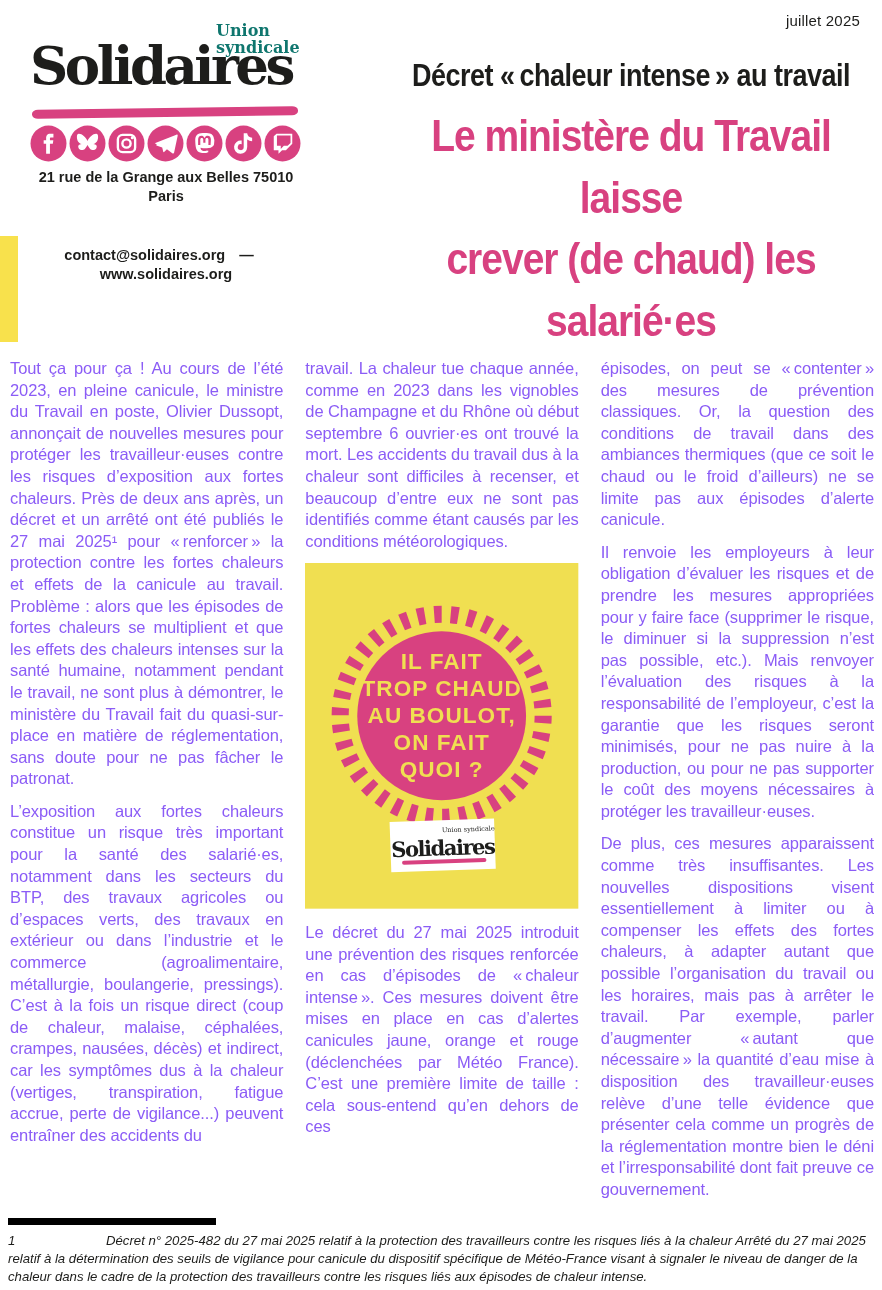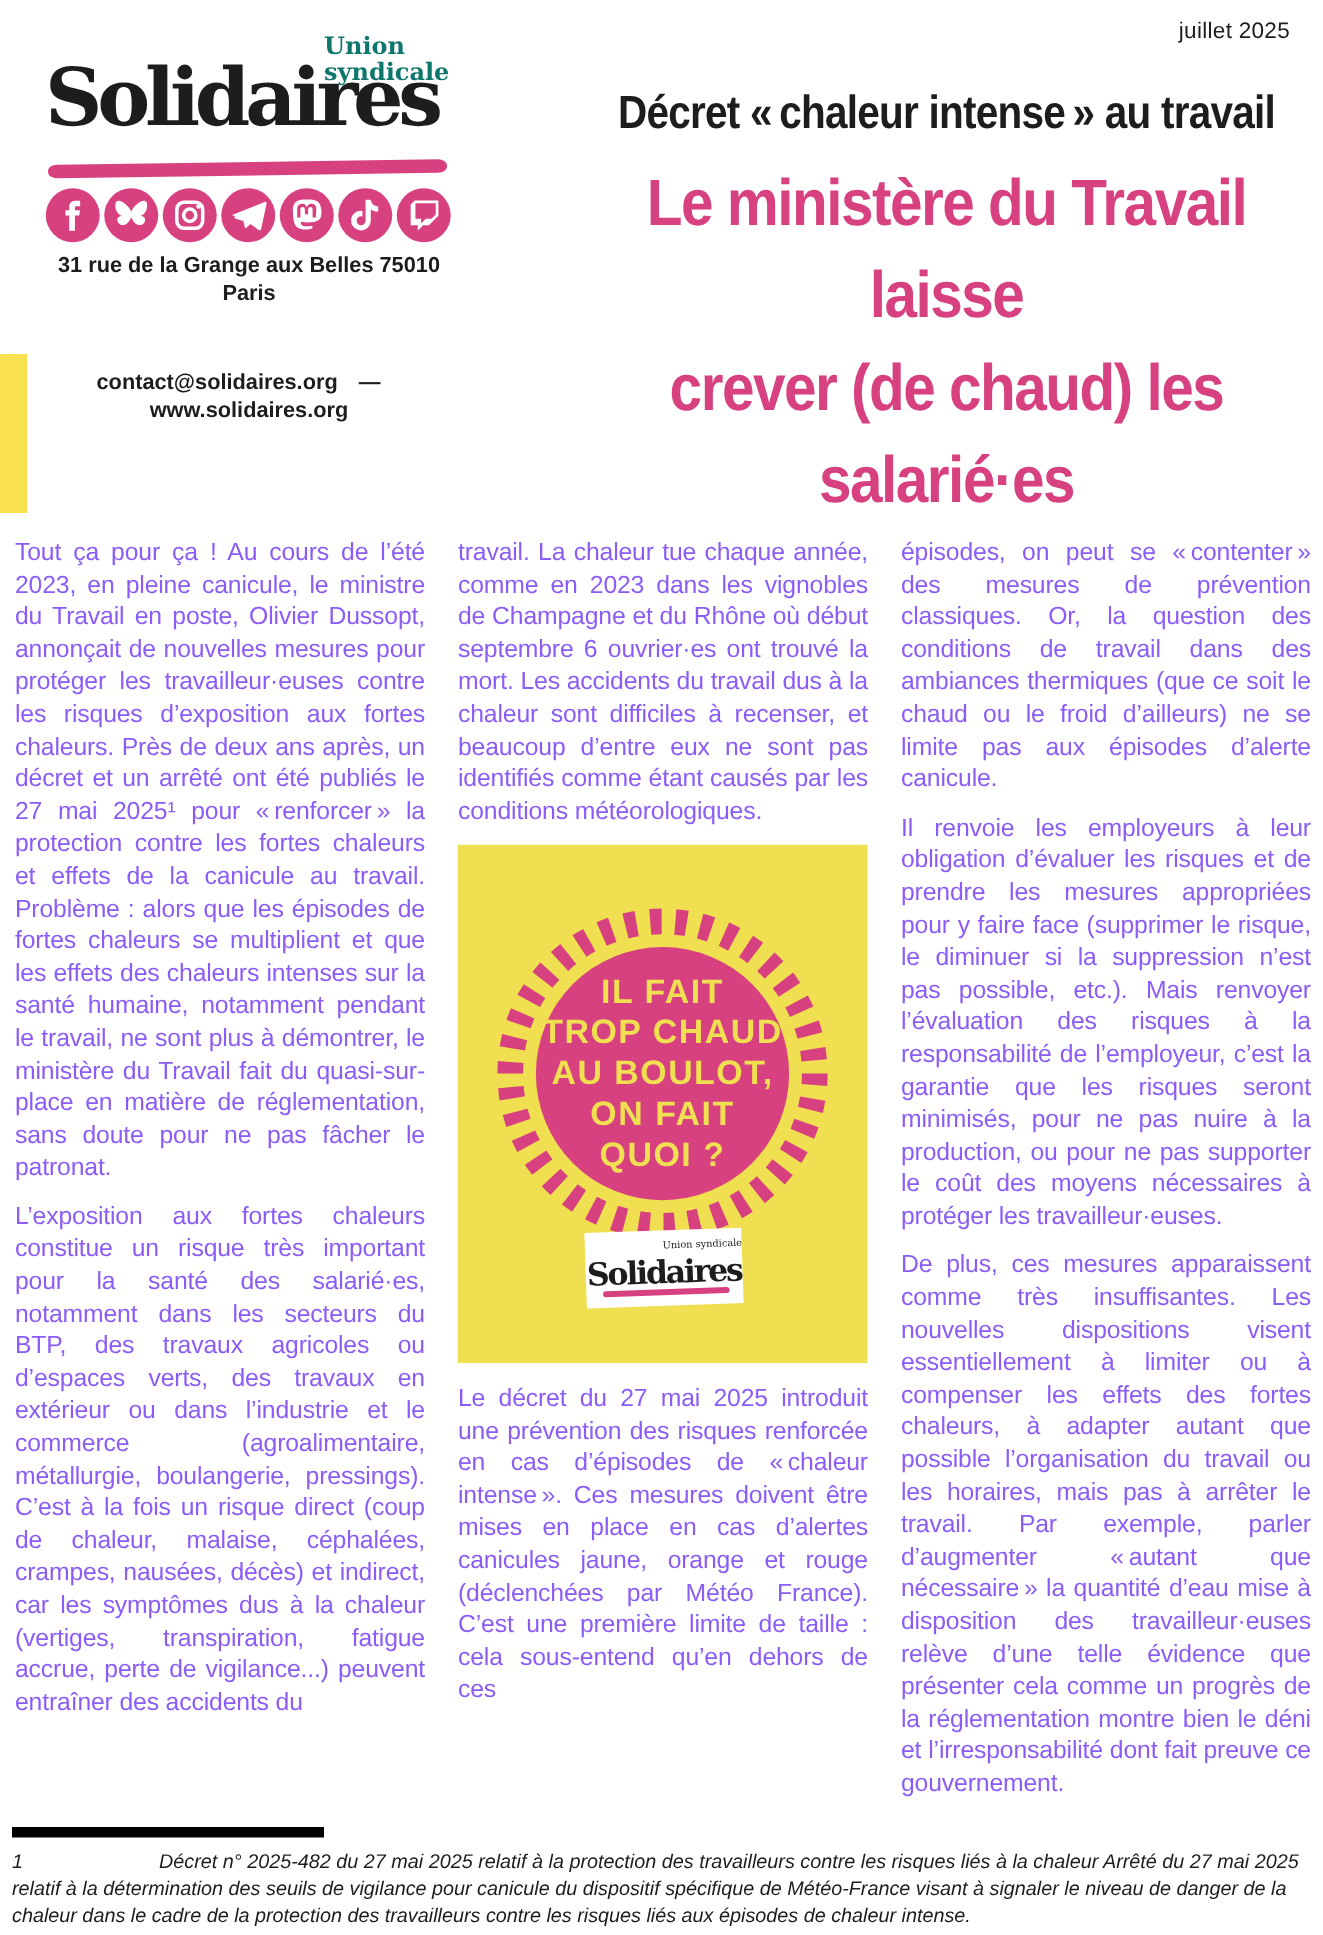--- a/index.html
+++ b/index.html
@@ -99,21 +99,21 @@
       </svg>
 
       <svg class="ic" viewBox="0 0 36 36">
         <circle cx="18" cy="18" r="17.5" fill="#d84180"></circle>
         <path fill="#fff" d="M12.2 8.5 9.5 11v13.5h4.6V28l3.5-3.5h3.7l6.2-6.2V8.5zm13.6 9-2.8 2.8h-3.7l-3 3v-3h-3.7V10.2h13.2z"></path>
         <rect x="17.2" y="12.6" width="1.9" height="5.4" fill="#d84180"></rect>
         <rect x="22.3" y="12.6" width="1.9" height="5.4" fill="#d84180"></rect>
       </svg>
     </div>
 
-    <div class="address">31 rue de la Grange aux Belles 75010 Paris</div>
+    <div class="address">21 rue de la Grange aux Belles 75010 Paris</div>
     <div class="contact">
       <span>contact@solidaires.org</span><span class="sep">—</span><span>www.solidaires.org</span>
     </div>
   </div>
 
   <div class="headline">
     <div class="kicker">Décret « chaleur intense » au travail</div>
     <div class="title">
       <div>Le ministère du Travail laisse</div>
       <div>crever (de chaud) les salarié·es</div>

